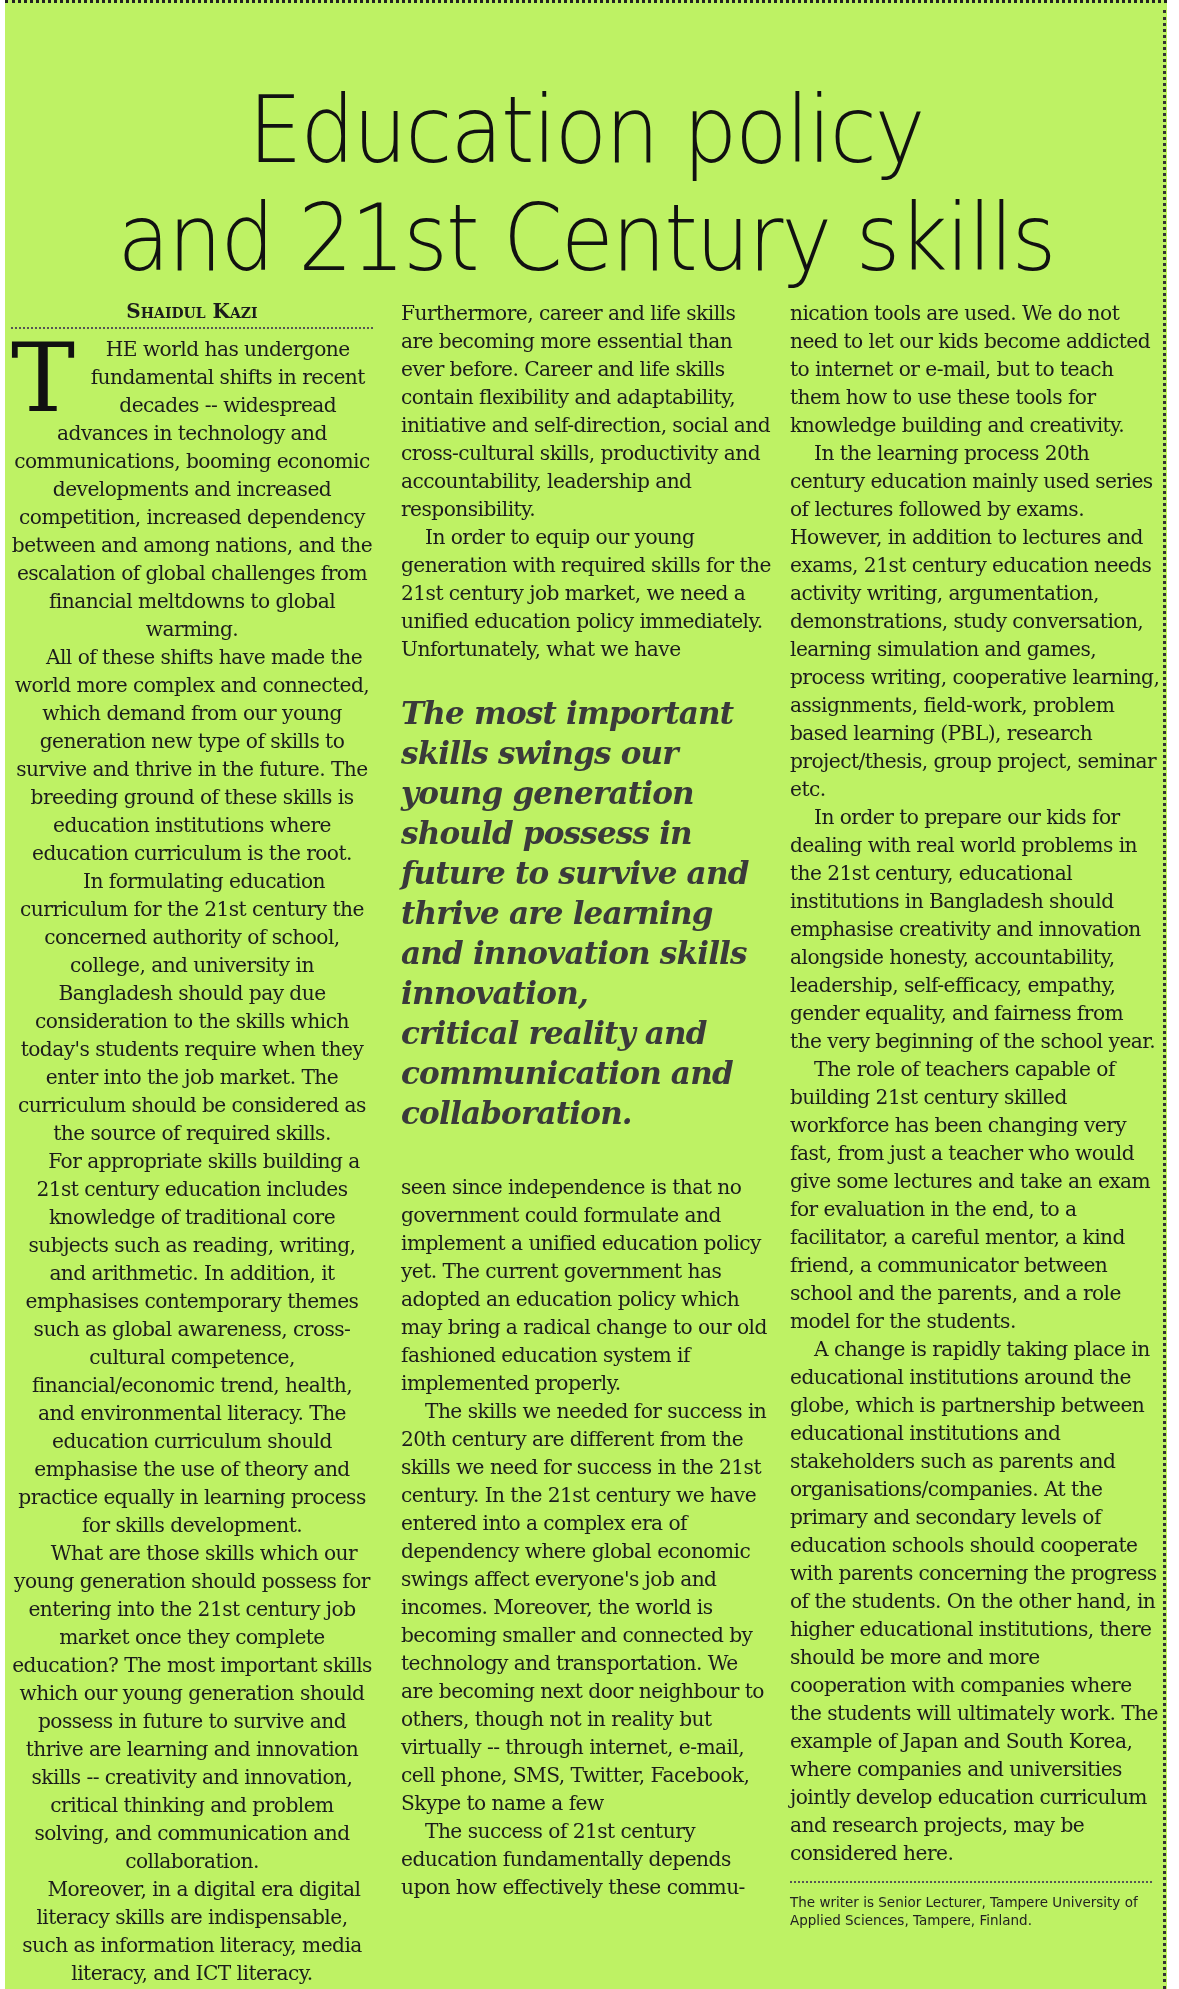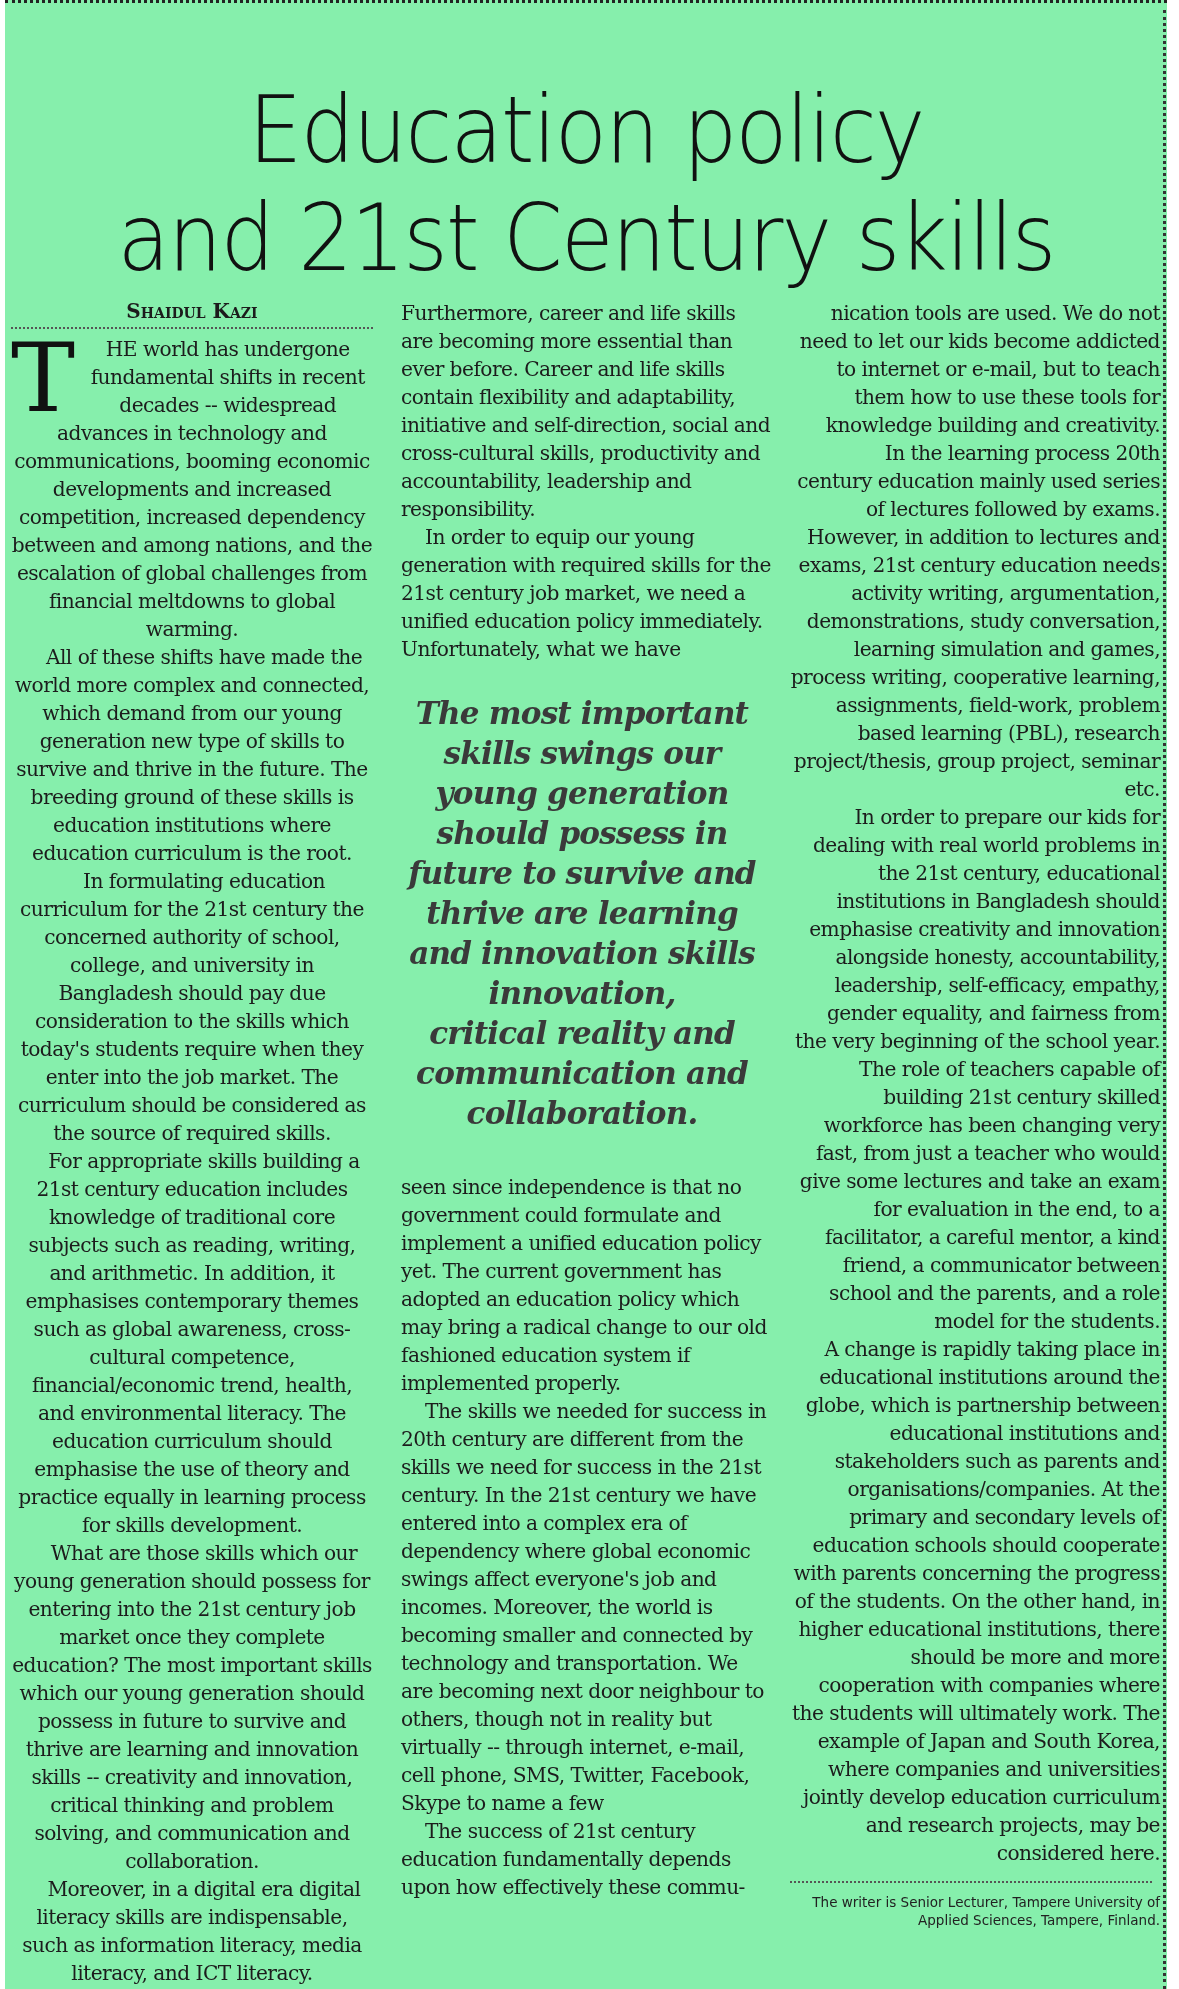--- a/index.html
+++ b/index.html
@@ -12,21 +12,21 @@
       height: 1989px;
       overflow: hidden;
       position: relative;
     }
     .page {
       position: absolute;
       left: 5px;
       top: 0;
       width: 1162px;
       height: 1989px;
-      background: #86efac;
+      background: #bef264;
       border-top: 3px dotted #222;
       box-sizing: border-box;
     }
     .right-rule {
       position: absolute;
       left: 1163px;
       top: 10px;
       width: 0;
       height: 1979px;
       border-left: 3px dotted #333;
@@ -51,21 +51,21 @@
       position: absolute;
       top: 296px;
       font-family: "DejaVu Serif", serif;
       font-size: 20.2px;
       line-height: 28px;
       color: #1c1c1c;
       letter-spacing: -0.55px;
     }
     .col-1 { left: 6px; width: 362px; text-align: center; }
     .col-2 { left: 396px; width: 372px; }
-    .col-3 { left: 785px; width: 370px; text-align: right; }
+    .col-3 { left: 785px; width: 370px; }
     .col p {
       margin: 0;
       text-indent: 24px;
     }
     .col p.no-indent { text-indent: 0; }
     .byline {
       font-family: "DejaVu Serif", serif;
       font-variant: small-caps;
       font-weight: bold;
       font-size: 20px;
@@ -82,21 +82,21 @@
       font-size: 96px;
       line-height: 74px;
       padding-top: 6px;
       margin-right: 8px;
       margin-left: 0;
       color: #111;
       font-weight: normal;
     }
     .pullquote {
       margin: 30px 0 40px 0;
-      text-align: center;
+      text-align: left;
       font-family: "DejaVu Serif", serif;
       font-style: italic;
       font-weight: bold;
       font-size: 31px;
       line-height: 40px;
       letter-spacing: -0.8px;
       color: #3a3a3a;
       padding-right: 10px;
     }
     .pullquote span { display: block; }

